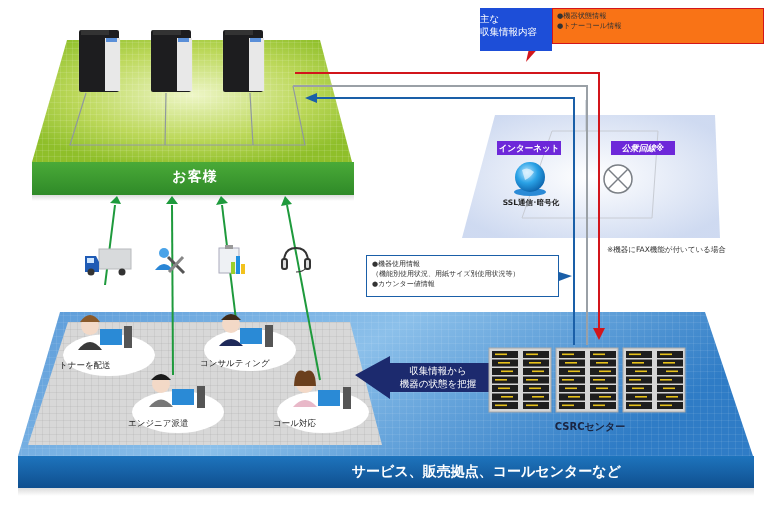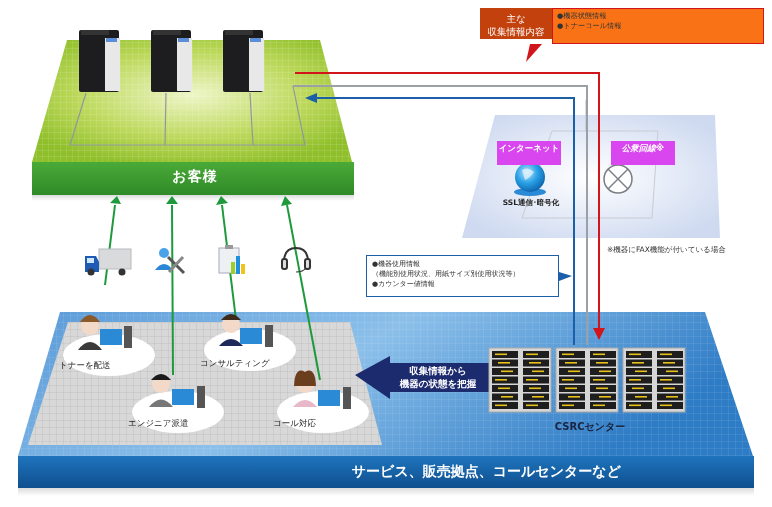--- a/index.html
+++ b/index.html
@@ -4,34 +4,34 @@
 <style>
   html, body { margin:0; padding:0; background:#ffffff; }
   body { width:772px; height:507px; position:relative; overflow:hidden;
          font-family:"DejaVu Sans", sans-serif; }
   svg.stage { position:absolute; left:0; top:0; width:772px; height:507px; }
   .lbl { position:absolute; font-family:"DejaVu Sans", sans-serif; }
   .cust-label { left:30px; top:168px; width:330px; text-align:center; color:#fff;
                 font-weight:bold; font-size:14px; letter-spacing:1px; }
   .svc-label { left:18px; top:463px; width:603px; text-align:right; color:#fff;
                font-weight:bold; font-size:14px; }
-  .callout-red { left:480px; top:8px; width:72px; height:31px; background:#c2410c;
-                 color:#fff; font-size:9.5px; line-height:13px; text-align:center;
+  .callout-red { left:480px; top:8px; width:72px; height:43px; background:#1d4ed8;
+                 color:#fff; font-size:9.5px; line-height:13px; text-align:left;
                  padding-top:4px; box-sizing:border-box; }
   .callout-box { left:552px; top:8px; width:212px; height:36px; background:#f97316;
                  border:1.5px solid #d2151b; box-sizing:border-box;
                  font-size:7.2px; line-height:10px; color:#333; padding:2px 4px; }
-  .tag { background:#d946ef; color:#fff; font-size:8.5px; font-weight:bold;
-         height:24px; line-height:14px; text-align:center; }
+  .tag { background:#6d28d9; color:#fff; font-size:8.5px; font-weight:bold;
+         height:14px; line-height:14px; text-align:center; }
   .info-box { left:366px; top:255px; width:193px; height:42px; background:#fff;
               border:1.5px solid #1a5fa8; box-sizing:border-box; font-size:7px;
               line-height:10px; color:#333; padding:3px 5px; }
   .staff-label { font-size:8.5px; color:#222; text-align:left; width:100px; }
   .note { font-size:7.5px; color:#333; }
-  .arrow-text { color:#fff; font-size:9.5px; line-height:13px; text-align:center; font-weight:bold; }
+  .arrow-text { color:#fff; font-size:9.5px; line-height:13px; text-align:center; font-weight:normal; }
 </style>
 </head>
 <body>
 
 <svg class="stage" viewBox="0 0 772 507">
   <defs>
     <pattern id="gridG" width="6" height="6" patternUnits="userSpaceOnUse">
       <path d="M6 0 L0 0 0 6" fill="none" stroke="#ffffff" stroke-opacity="0.35" stroke-width="0.6"></path>
     </pattern>
     <pattern id="gridW" width="7" height="7" patternUnits="userSpaceOnUse">

